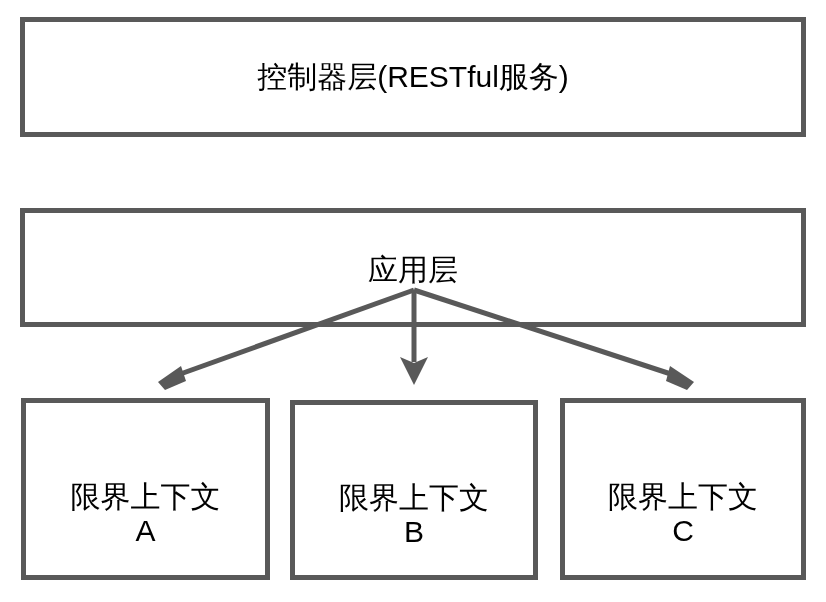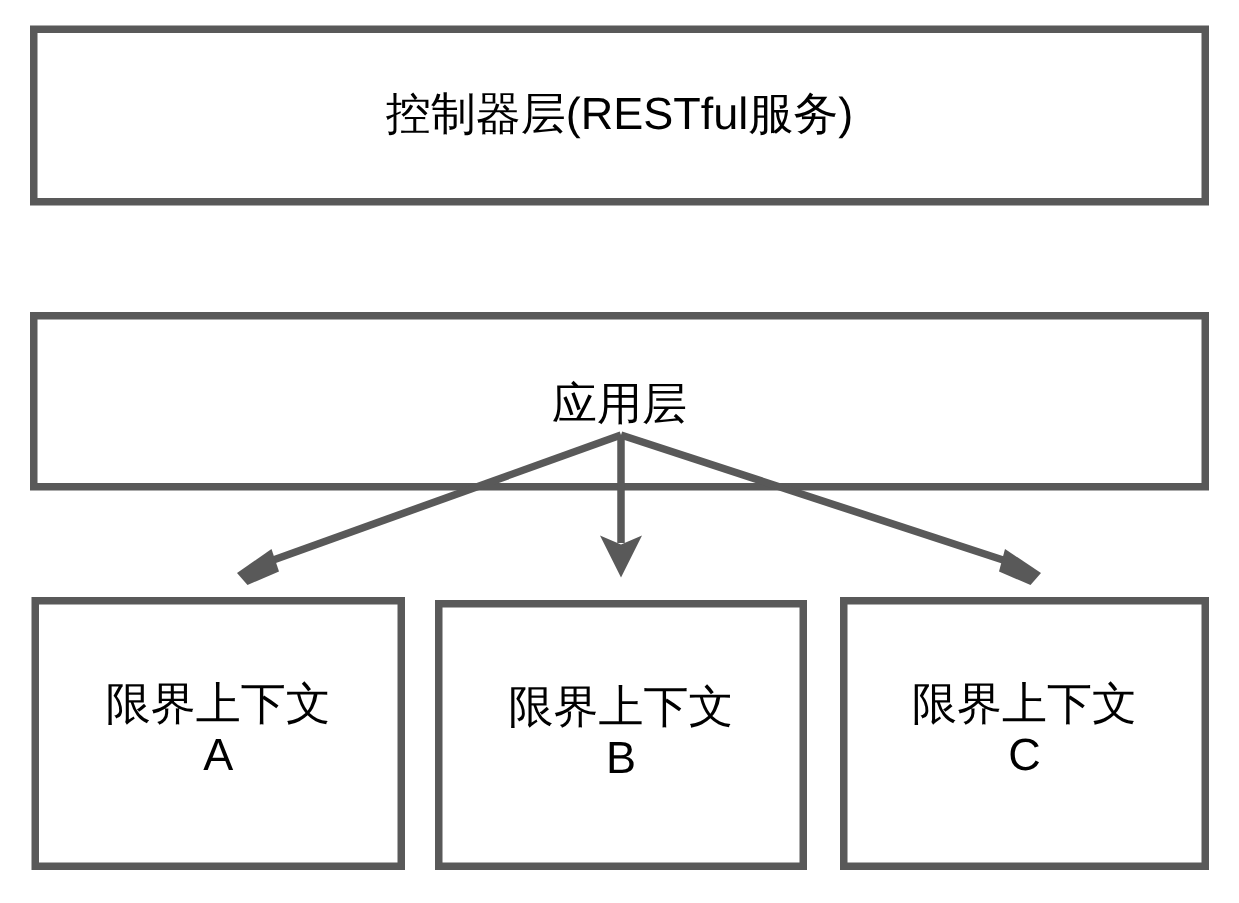--- a/index.html
+++ b/index.html
@@ -50,21 +50,21 @@
     font-size: 30px;
     align-items: flex-start;
     padding-top: 40px;
   }
   .context-box {
     top: 398px;
     height: 182px;
     border-width: 5px;
     border-color: #595959;
     font-size: 30px;
-    align-items: flex-start;
+    align-items: center;
     padding-top: 50px;
   }
   #box-context-a {
     left: 21px;
     width: 249px;
   }
   #box-context-b {
     left: 290px;
     width: 248px;
     top: 400px;

